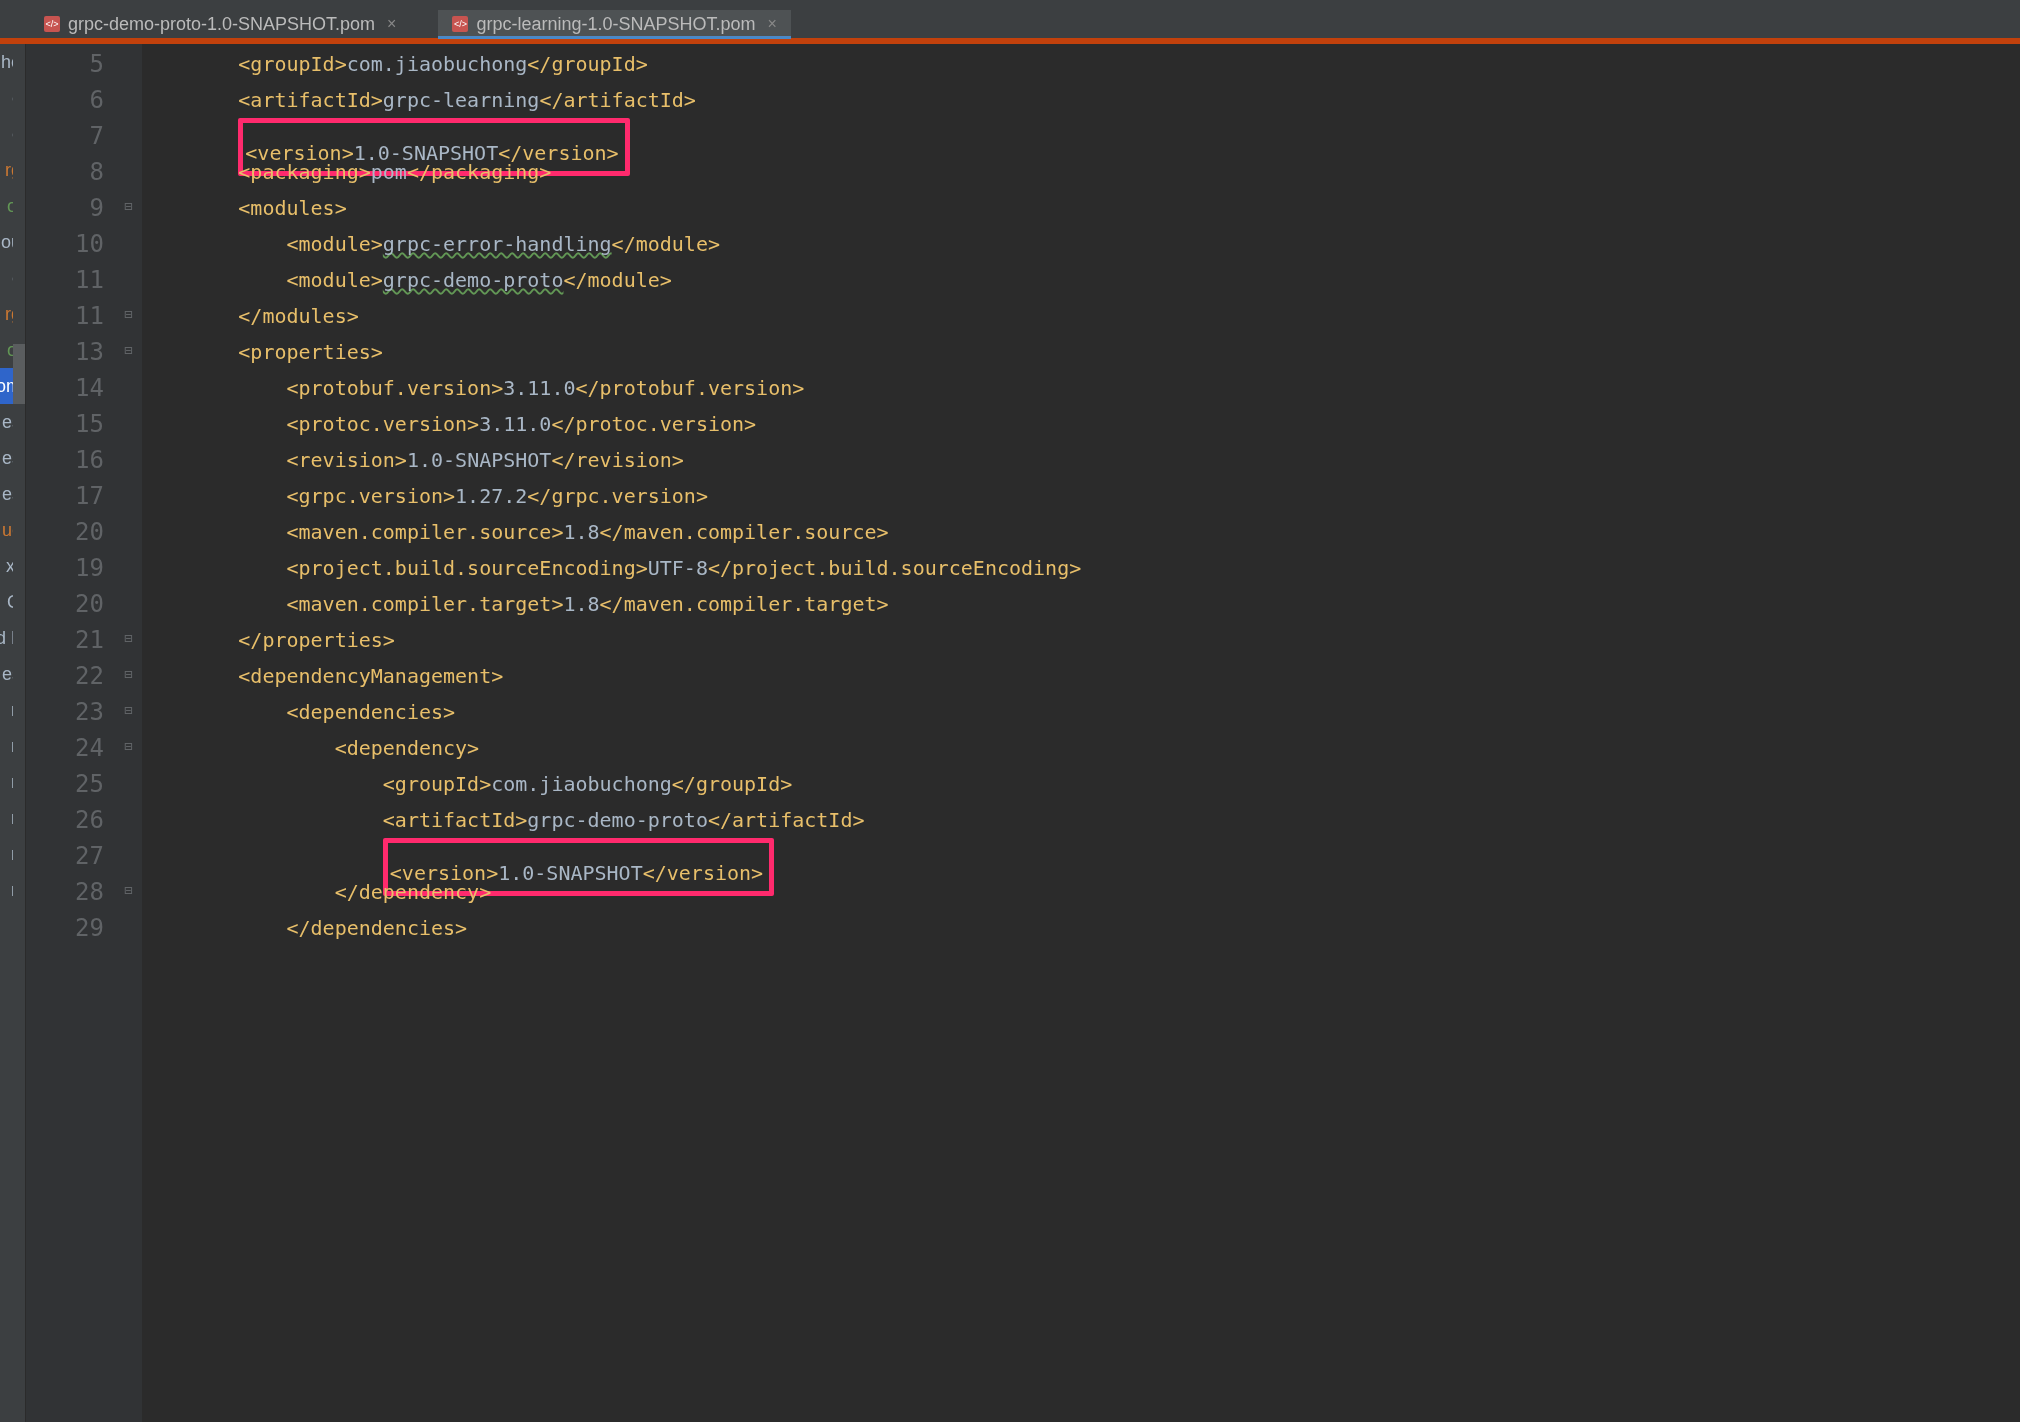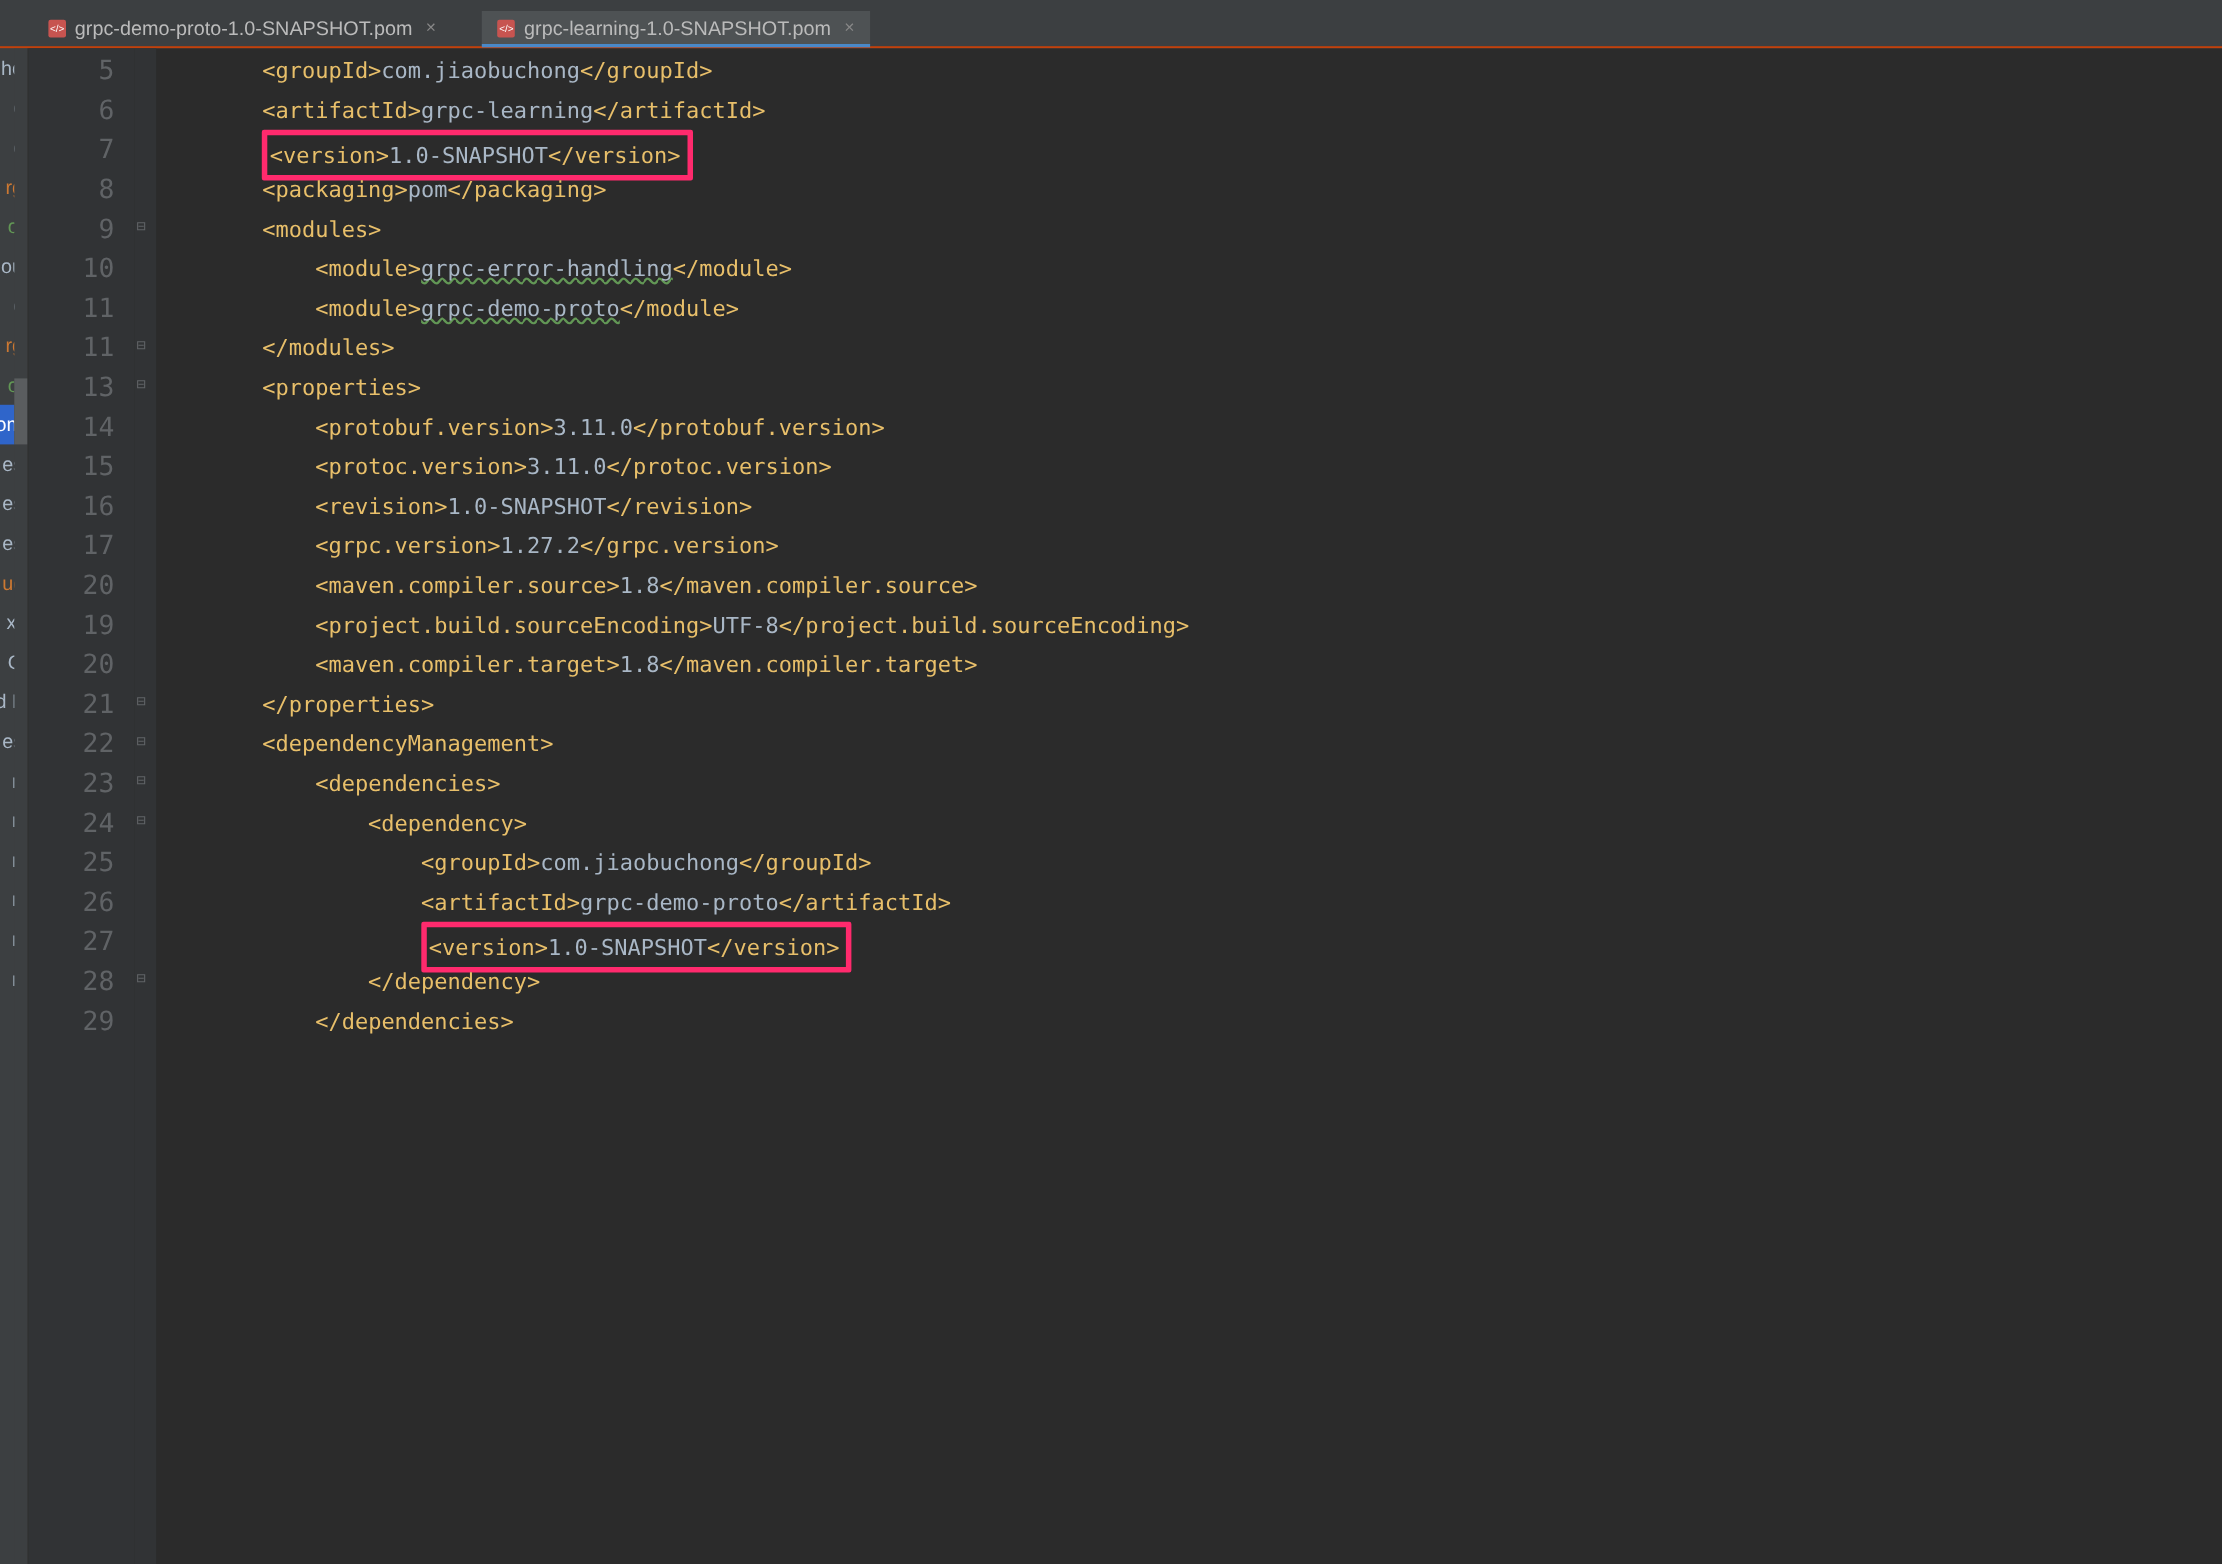--- a/index.html
+++ b/index.html
@@ -4,21 +4,21 @@
 <style>
   * { margin: 0; padding: 0; box-sizing: border-box; }
   html, body { width: 100%; height: 100%; background: #2b2b2b; font-family: "Menlo", "Consolas", monospace; overflow: hidden; }
 
   .root { display: flex; flex-direction: column; width: 100%; height: 100%; background: #3c3f41; }
 
   
   .breadcrumb-bar { height: 10px; background: #3c3f41; display: flex; align-items: center; padding: 0 10px; color: #bbb; font-size: 18px; white-space: nowrap; overflow: hidden; }
 
   
-  .tab-bar { height: 34px; background: #3c3f41; display: flex; align-items: stretch; border-bottom: 2px solid #c2410c; padding-left: 30px; }
+  .tab-bar { height: 34px; background: #3c3f41; display: flex; align-items: stretch; border-bottom: 6px solid #c2410c; padding-left: 30px; }
   .tab { display: flex; align-items: center; gap: 8px; padding: 0 14px; color: #bbb; font-size: 18px; font-family: "Helvetica Neue", Arial, sans-serif; cursor: pointer; position: relative; }
   .tab.active { background: #4e5254; margin-left: 28px; }
   .tab.active::after { content: ""; position: absolute; left: 0; right: 0; bottom: -1px; height: 3px; background: #4a88c7; }
   .tab .close { color: #888; font-size: 16px; margin-left: 4px; }
   .xml-icon { width: 16px; height: 16px; background: #c75450; border-radius: 2px; position: relative; }
   .xml-icon::after { content: "</>"; font-size: 9px; color: #fff; position: absolute; top: 50%; left: 50%; transform: translate(-50%,-50%); }
 
   .body-row { flex: 1; display: flex; min-height: 0; }
 
   
@@ -34,21 +34,21 @@
   
   .editor { flex: 1; display: flex; background: #2b2b2b; min-width: 0; }
   .gutter { width: 96px; background: #313335; text-align: right; color: #606366; font-size: 24px; line-height: 36px; padding-right: 18px; padding-top: 2px; user-select: none; }
   .foldcol { width: 20px; background: #313335; position: relative; }
   .foldmark { position: absolute; left: 2px; color: #606366; font-size: 14px; }
   .code { flex: 1; padding-top: 2px; font-size: 20px; line-height: 36px; white-space: pre; color: #a9b7c6; overflow: hidden; }
   .indent { display: inline-block; }
   .t-tag { color: #e8bf6a; }
   .t-text { color: #a9b7c6; }
   .t-wavy { text-decoration: underline wavy #629755; text-decoration-skip-ink: none; }
-  .highlight-box { border: 5px solid #ff2a6d; padding: 0 6px 0 2px; border-radius: 2px; display: inline-block; }
+  .highlight-box { border: 5px solid #ff2a6d; padding: 12px 6px 0 2px; border-radius: 2px; display: inline-block; }
   .code-line { height: 36px; }
 </style>
 </head>
 <body>
 
 <div class="root">
 
   <div class="breadcrumb-bar"></div>
 
   <div class="tab-bar">

